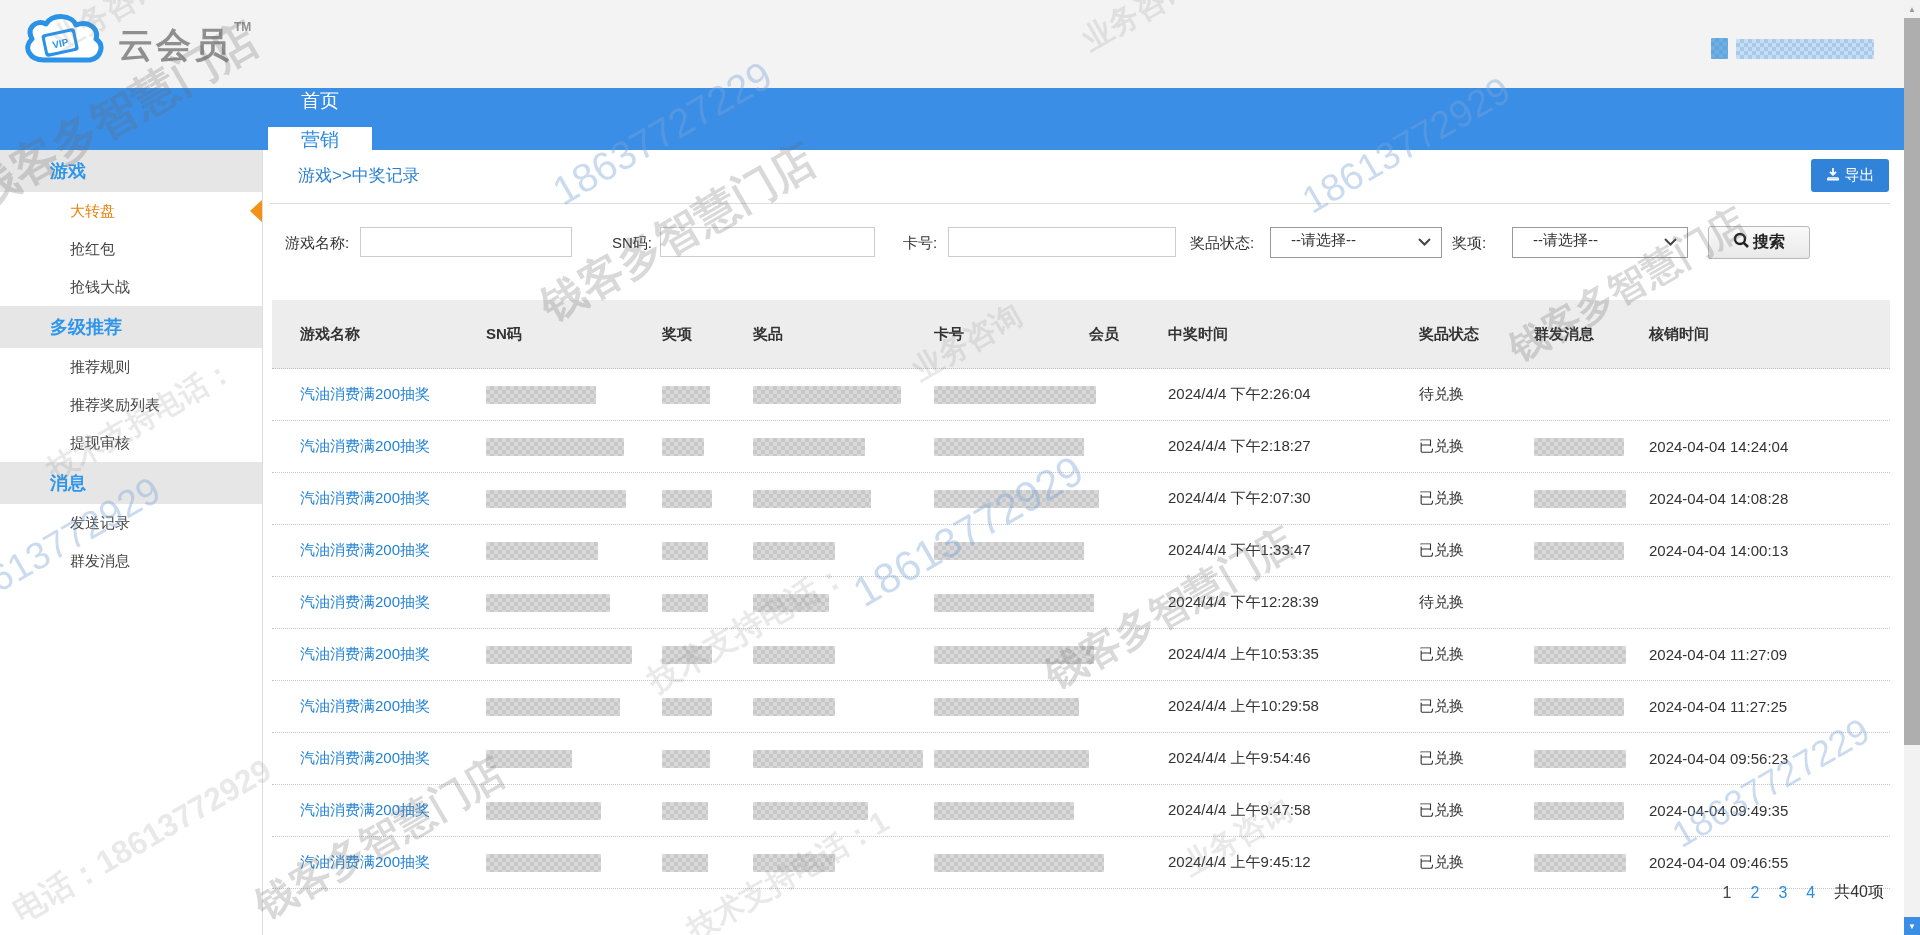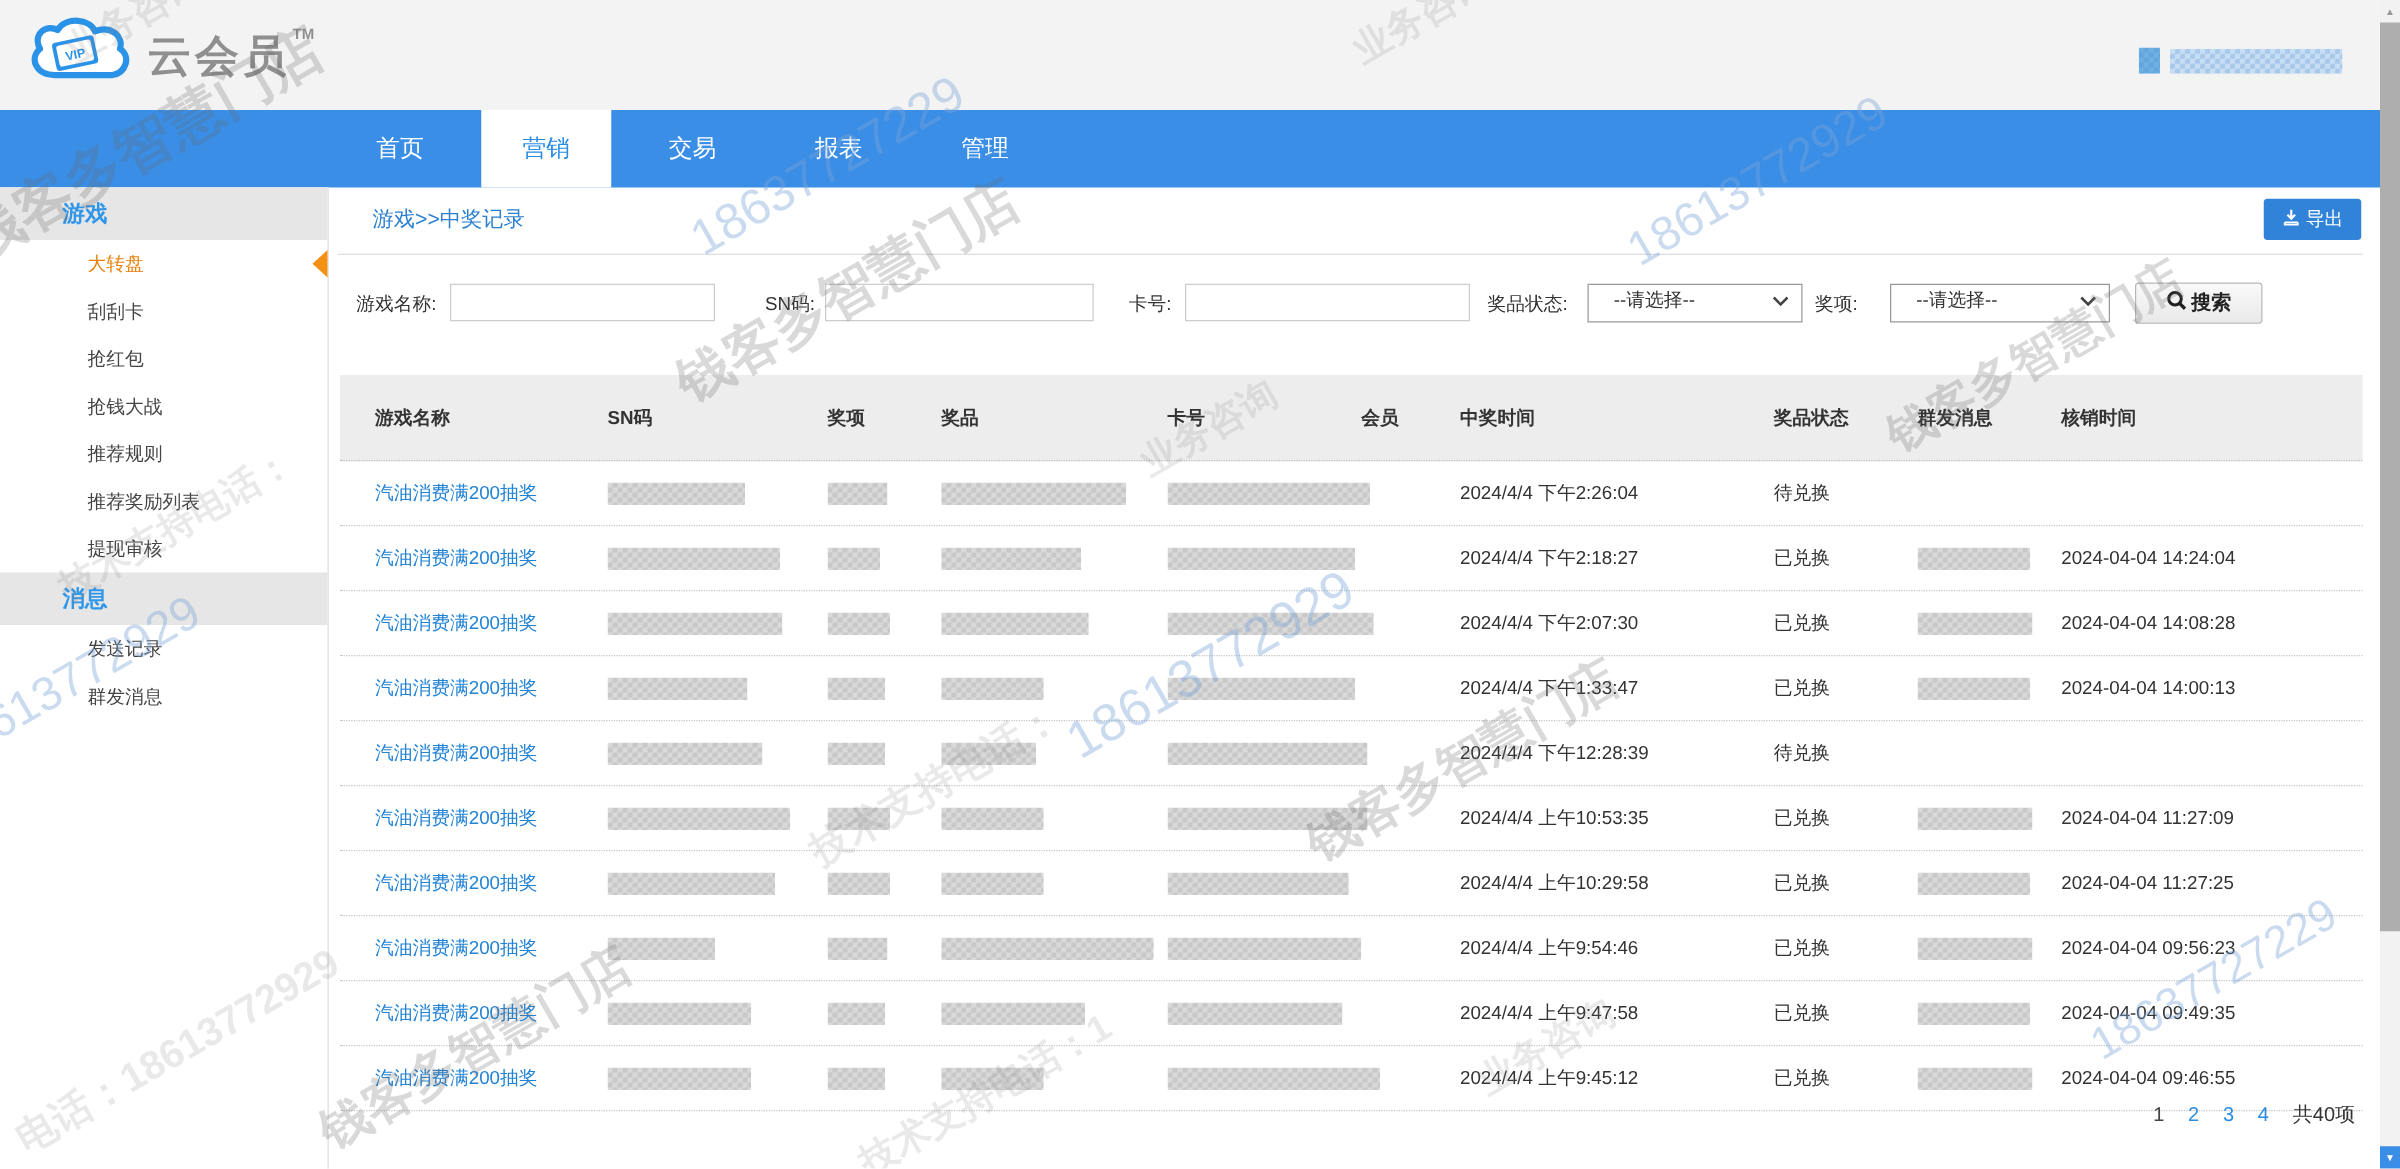--- a/index.html
+++ b/index.html
@@ -16,21 +16,21 @@
     background-image:linear-gradient(45deg,rgba(0,0,0,.08) 25%,transparent 25%,transparent 75%,rgba(0,0,0,.08) 75%),
                      linear-gradient(45deg,rgba(0,0,0,.08) 25%,transparent 25%,transparent 75%,rgba(0,0,0,.08) 75%);
     background-size:8px 8px;background-position:0 0,4px 4px;}
   .mosaic.blue{background-color:#c6ddf3;
     background-image:linear-gradient(45deg,rgba(50,120,200,.20) 25%,transparent 25%,transparent 75%,rgba(50,120,200,.20) 75%),
                      linear-gradient(45deg,rgba(50,120,200,.20) 25%,transparent 25%,transparent 75%,rgba(50,120,200,.20) 75%);
     background-size:8px 8px;background-position:0 0,4px 4px;}
   .mosaic.deep{background-color:#6fb0e2;}
   
   .nav-bar{position:absolute;left:0;top:88px;width:1920px;height:62px;background:#3a8ee6;}
-  .nav-tabs{position:absolute;left:268px;top:0;height:62px;display:flex;gap:13px;}
+  .nav-tabs{position:absolute;left:268px;top:0;height:62px;display:flex;gap:13px;flex-direction:column;}
   .nav-tab{width:104px;height:62px;display:flex;align-items:center;justify-content:center;
            color:#fff;font-size:19px;cursor:pointer;}
   .nav-tab.active{background:#fff;color:#2a8ce2;}
   
   .sidebar{position:absolute;left:0;top:150px;width:263px;height:785px;background:#fff;border-right:1px solid #ddd;box-sizing:border-box;}
   .side-sec-title{height:42px;background:#e6e6e6;display:flex;align-items:center;padding-left:50px;
                   color:#2f96ea;font-size:18px;font-weight:bold;box-sizing:border-box;}
   .side-item{position:relative;height:38px;display:flex;align-items:center;padding-left:70px;
              font-size:15px;color:#444;cursor:pointer;box-sizing:border-box;}
   .side-item.active{color:#e8820c;}
@@ -110,23 +110,23 @@
         <div class="nav-tab active">营销</div>
         <div class="nav-tab">交易</div>
         <div class="nav-tab">报表</div>
         <div class="nav-tab">管理</div>
       </div>
   </div>
 
   <div class="sidebar" id="sidebar">
       <div class="side-sec-title">游戏</div>
       <div class="side-item active">大转盘<span class="arrow"></span></div>
-      <div class="side-item">刮刮卡</div>
       <div class="side-item">抢红包</div>
       <div class="side-item">抢钱大战</div>
+      <div class="side-sec-title">多级推荐</div>
       <div class="side-item">推荐规则</div>
       <div class="side-item">推荐奖励列表</div>
       <div class="side-item">提现审核</div>
       <div class="side-sec-title">消息</div>
       <div class="side-item">发送记录</div>
       <div class="side-item">群发消息</div>
     </div>
 
   <div class="breadcrumb">游戏&gt;&gt;中奖记录</div>
   <div class="divider"></div>

